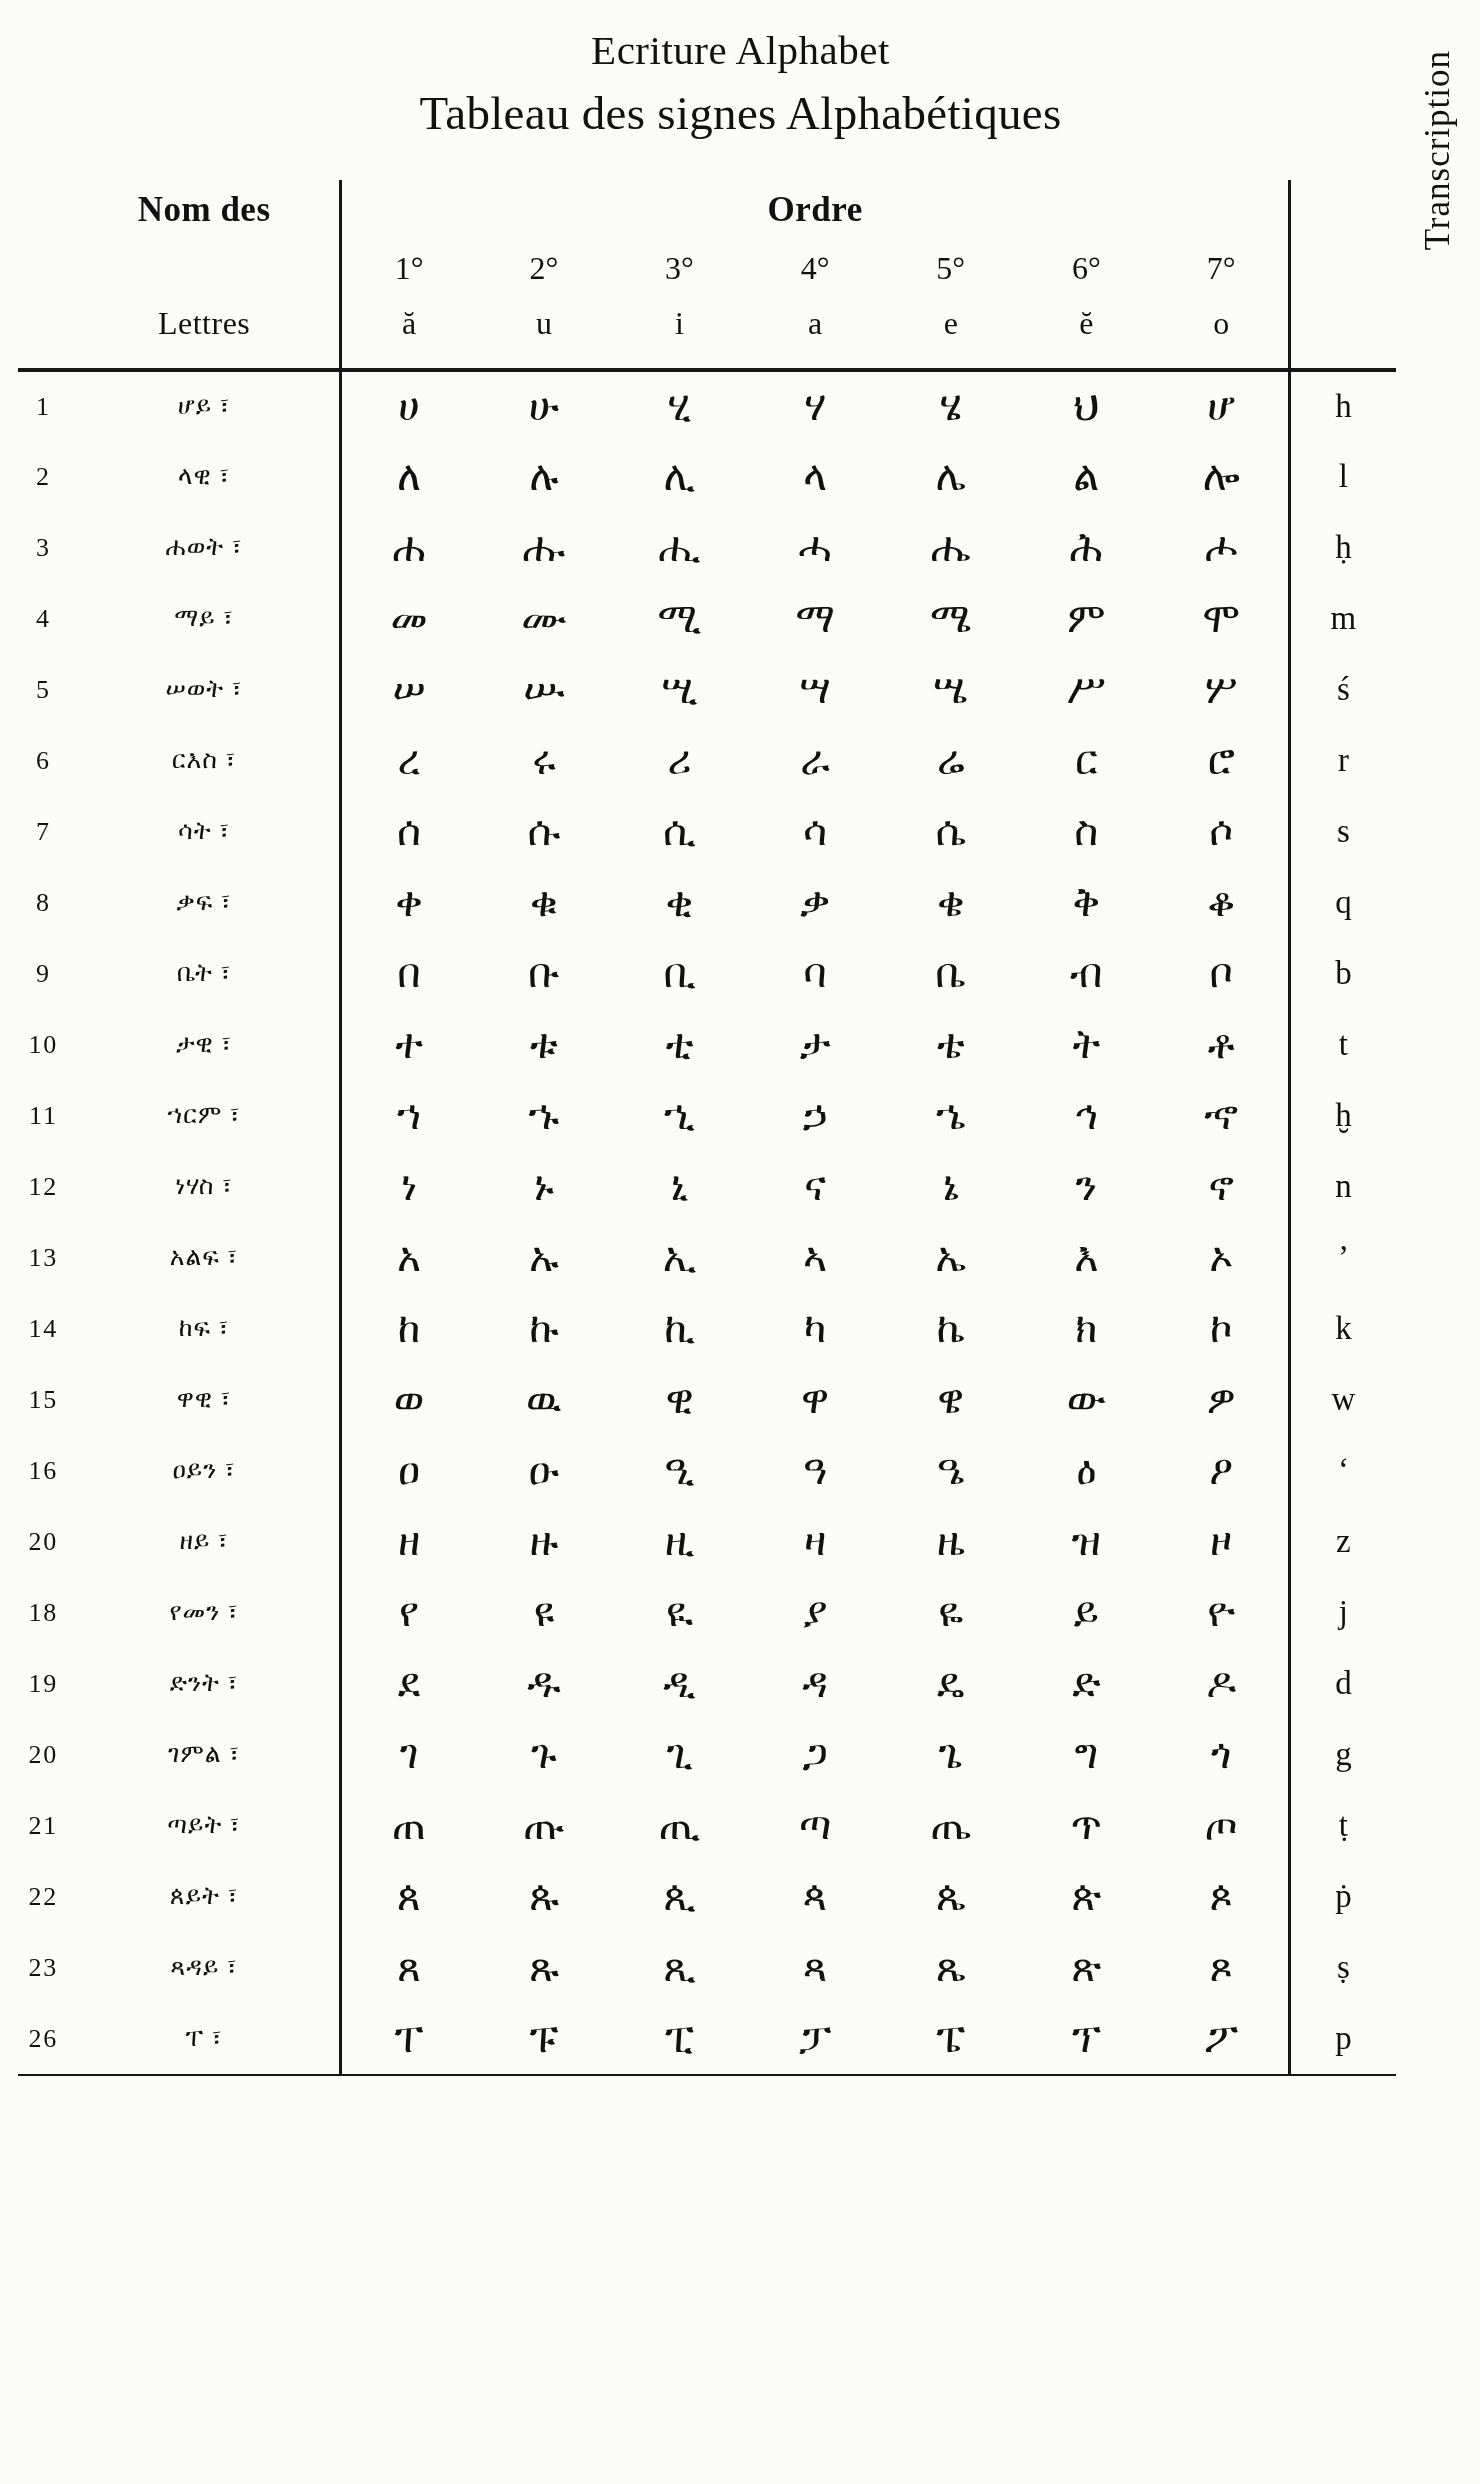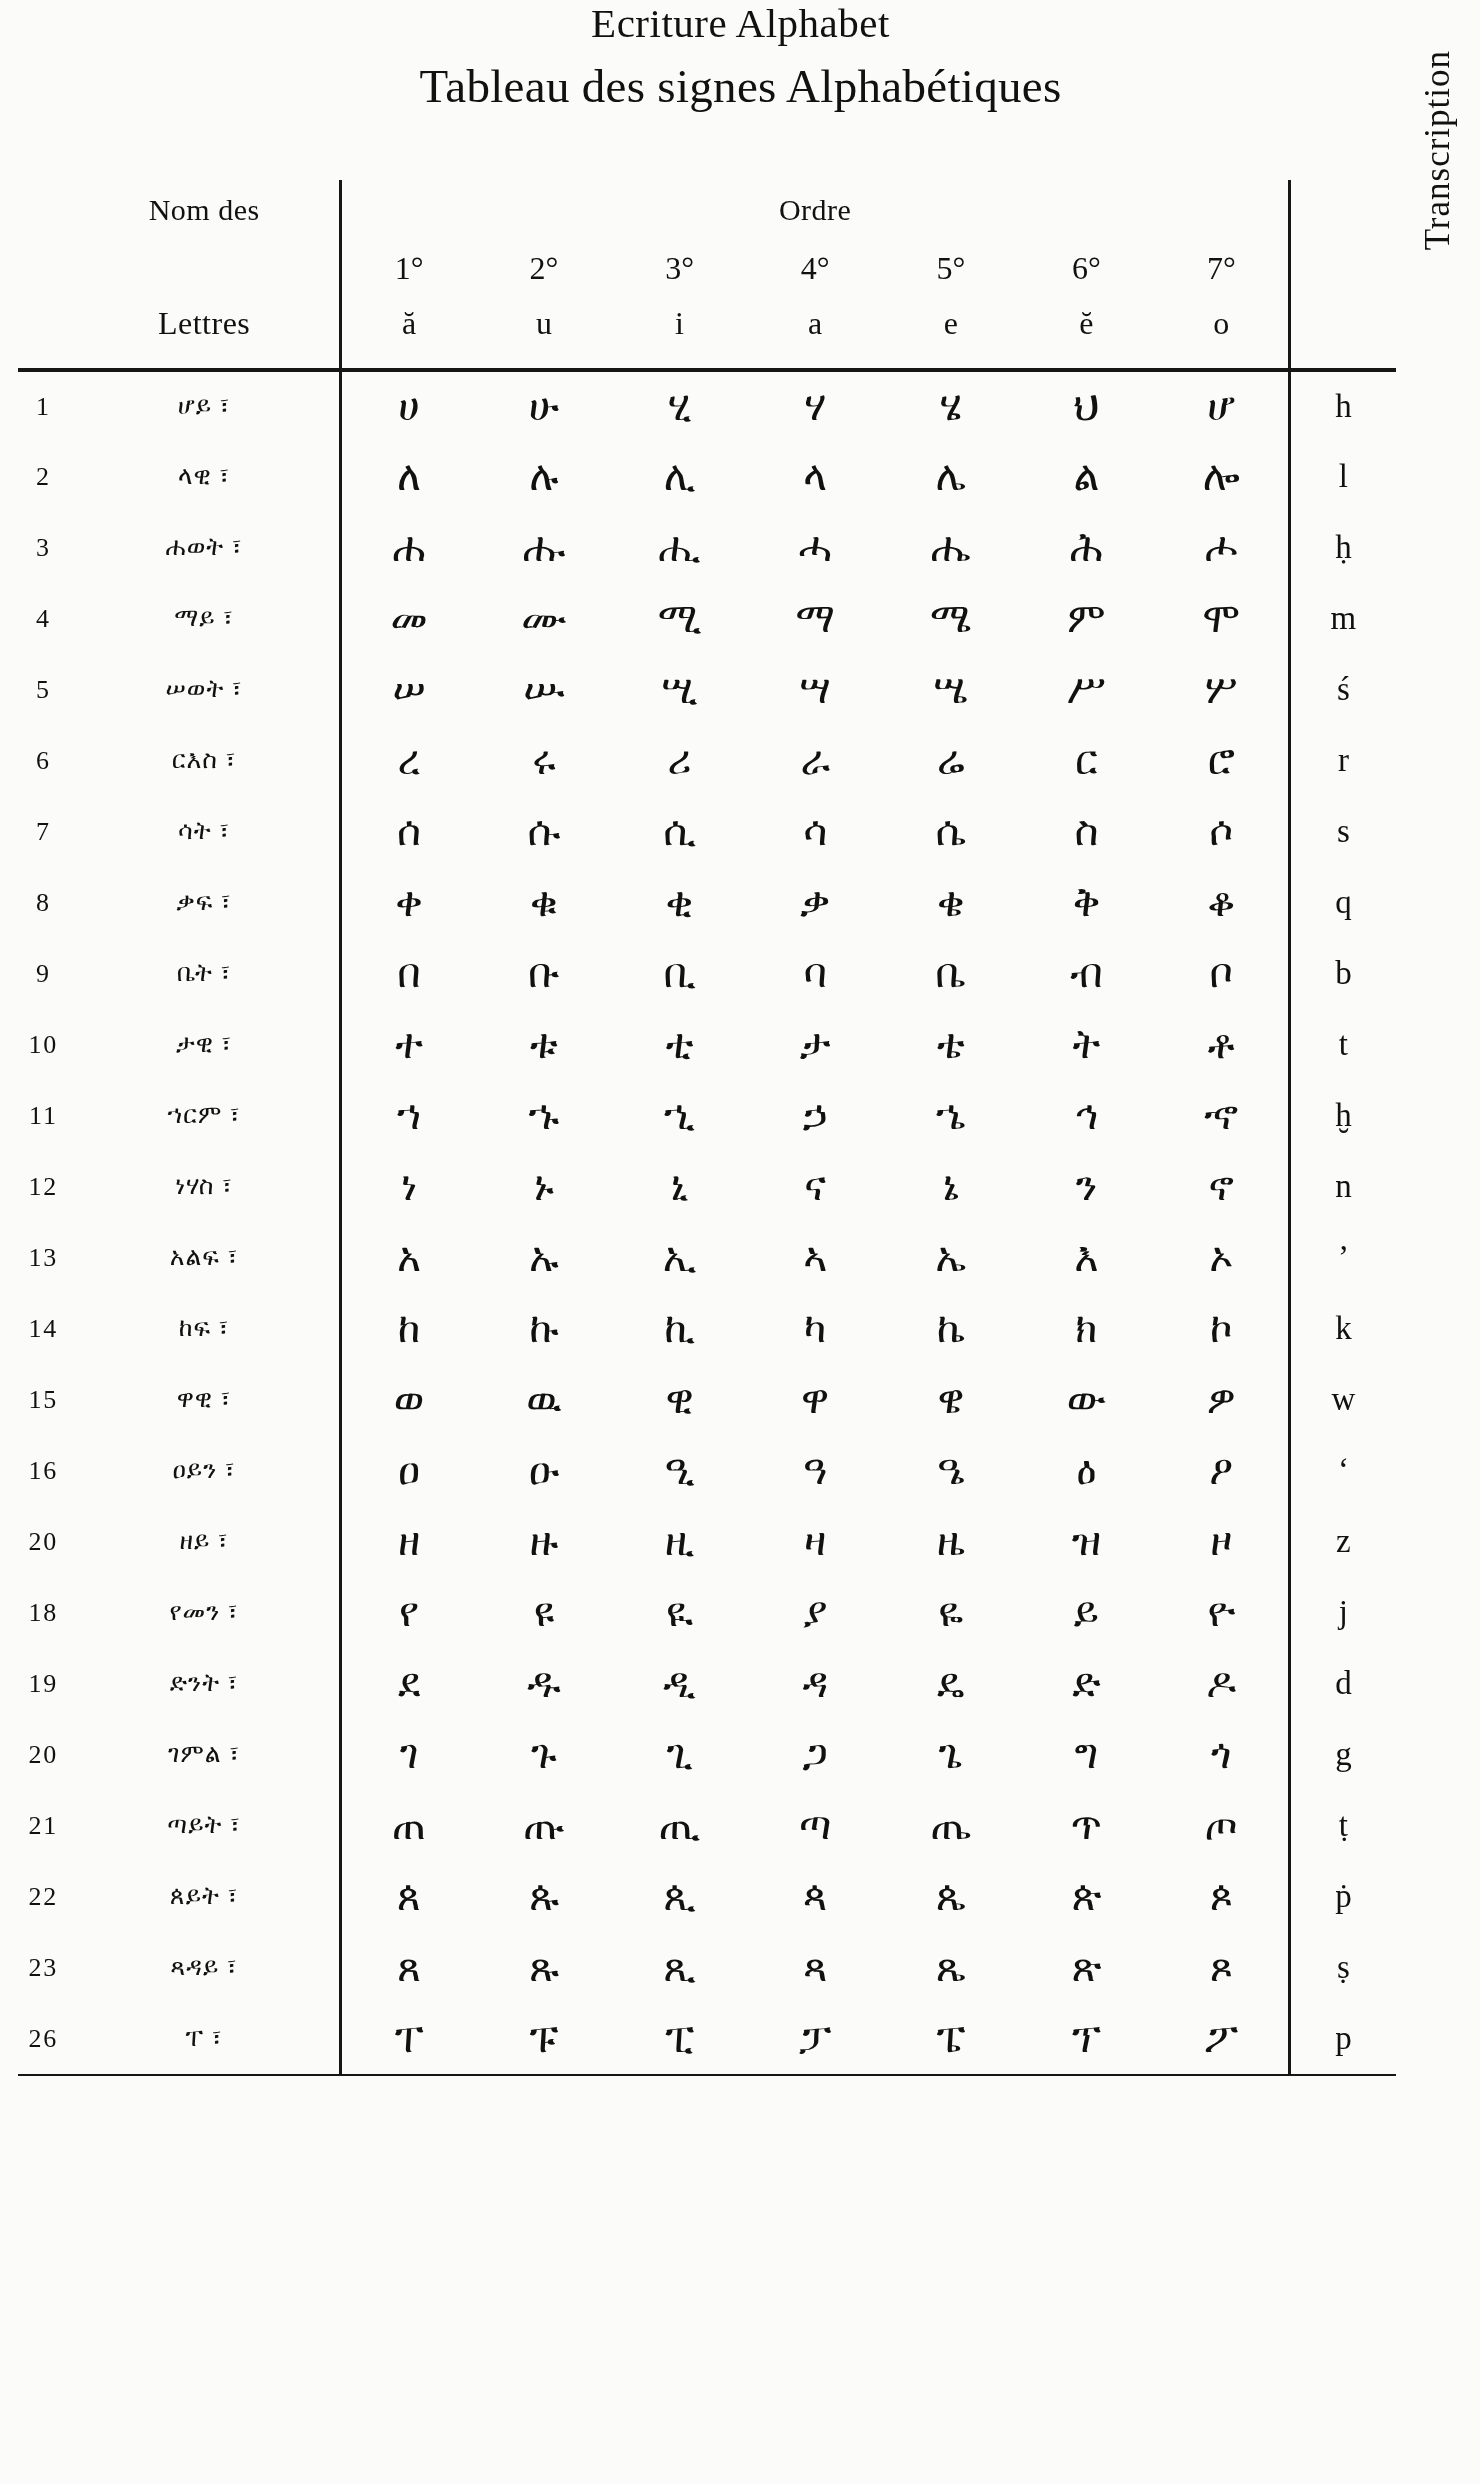--- a/index.html
+++ b/index.html
@@ -17,20 +17,21 @@
   }
   .page {
     width: 1481px;
     height: 2484px;
     position: relative;
     background: #fbfbf9;
   }
   
   .title-block {
     text-align: center;
+    padding-top: 27px;
   }
   .title-main {
     font-size: 41px;
     letter-spacing: 0.5px;
     line-height: 1.15;
   }
   .title-sub {
     font-size: 47px;
     letter-spacing: 0.3px;
     line-height: 1.25;
@@ -78,21 +79,22 @@
   col.c-name  { width: 262px; }
   col.c-ord   { width: 131px; }
   col.c-trans { width: 102px; }
 
   
   .vline-l { border-left: 3.9px solid #161616; }
   .vline-r { border-right: 3.9px solid #161616; }
 
   thead .hdr-top td {
     height: 60px;
-    font-size: 30px;
+    font-size: 35px;
+    font-weight: bold;
   }
   thead .hdr-ord td {
     height: 56px;
     font-size: 32px;
   }
   thead .hdr-vow td {
     height: 54px;
     font-size: 32px;
     padding-bottom: 18px;
   }

